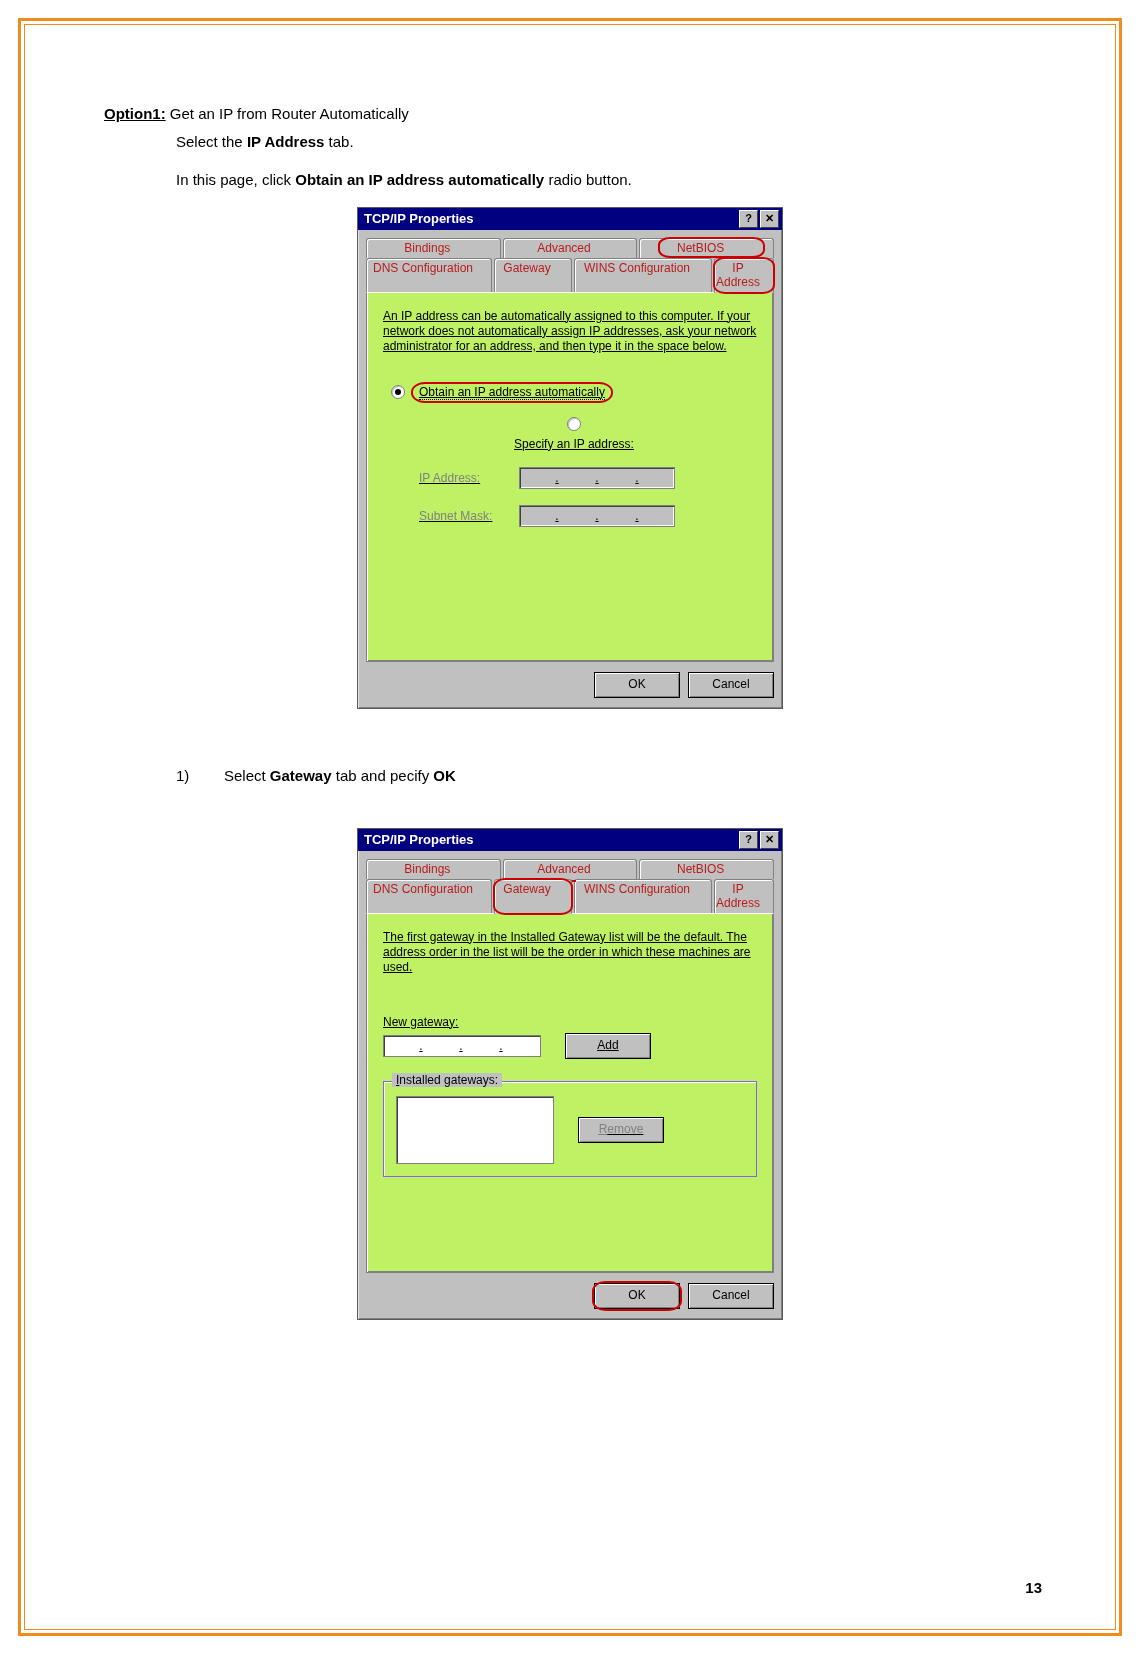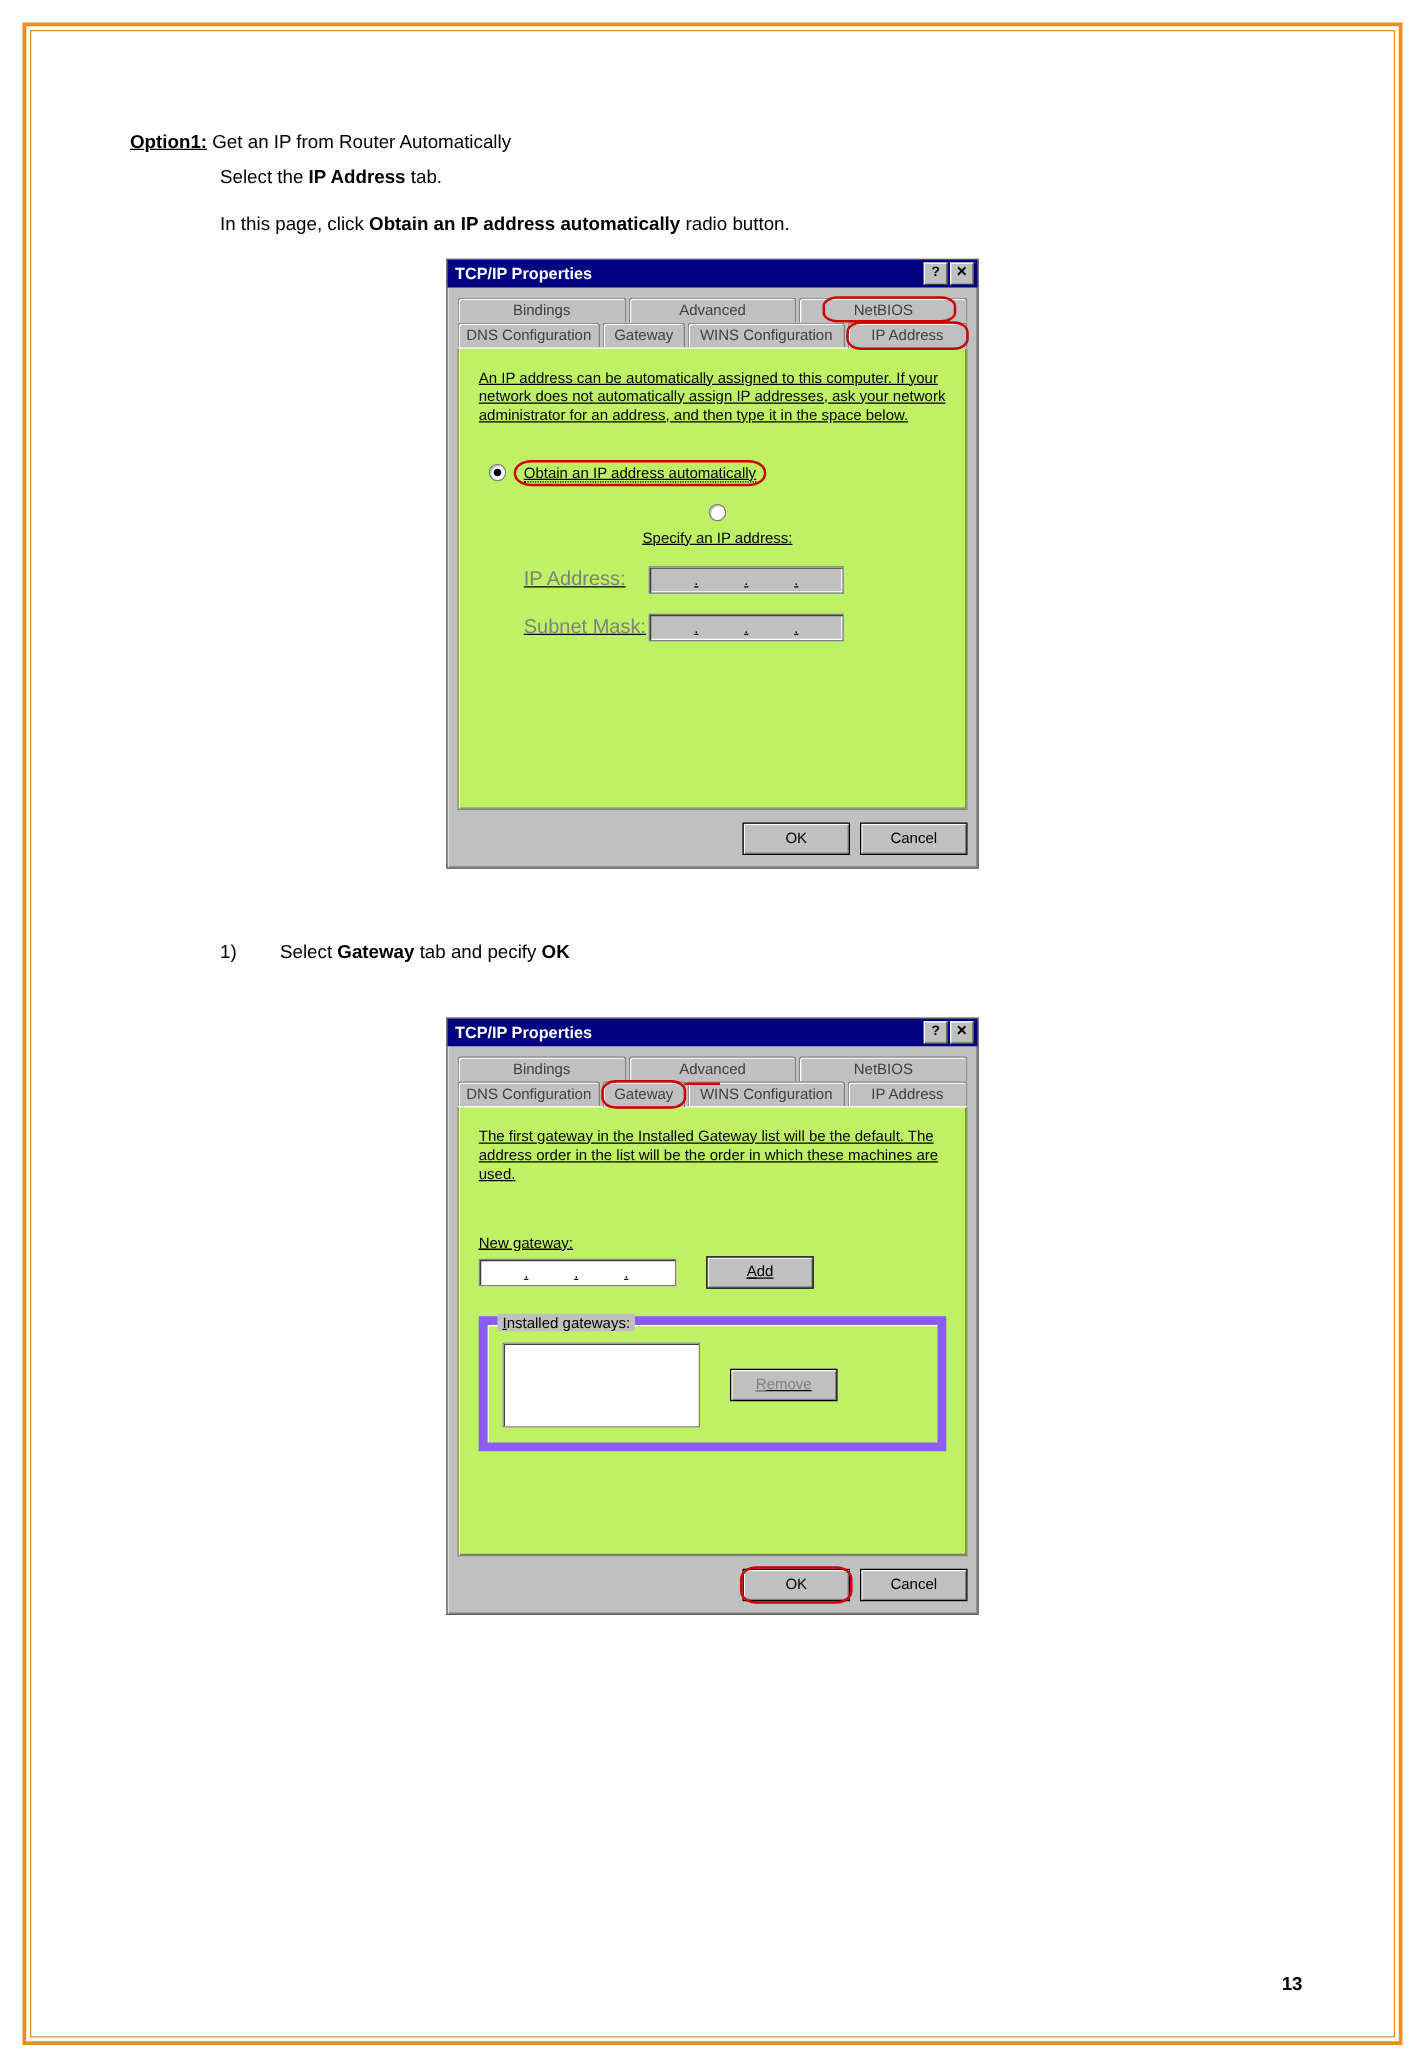--- a/index.html
+++ b/index.html
@@ -89,24 +89,24 @@
     padding: 8px 8px 10px 8px;
   }
   .tabs-row { display: flex; gap: 2px; }
   .tab {
     border: 1px solid #808080;
     border-bottom: none;
     background: #c0c0c0;
     border-top-left-radius: 3px;
     border-top-right-radius: 3px;
     box-shadow: inset 1px 1px 0 #fff;
-    padding: 2px 0 3px 0;
+    padding: 2px 12px 3px 0;
     text-align: center;
     font-size: 12px;
-    color: #404040;
+    color: #b91c1c;
   }
   .tab.active {
     position: relative;
     z-index: 2;
     border-bottom: 1px solid #c0c0c0;
     margin-bottom: -1px;
   }
   .panel {
     border: 1px solid #808080;
     border-top: 1px solid #fff;
@@ -150,21 +150,21 @@
   }
   .field-row {
     display: flex;
     align-items: center;
     margin-top: 16px;
     margin-left: 36px;
   }
   .field-label-disabled {
     color: #808080;
     width: 100px;
-    font-size: 16px;
+    font-size: 12px;
   }
   .ip-box {
     display: flex;
     align-items: center;
     border: 1px solid #808080;
     box-shadow: inset 1px 1px 0 #404040, inset -1px -1px 0 #fff;
     background: #c0c0c0;
     height: 20px;
   }
   .ip-box.light { background: #fff; }
@@ -189,21 +189,21 @@
     background: #c0c0c0;
     border: 1px solid #000;
     box-shadow: inset 1px 1px 0 #fff, inset -1px -1px 0 #808080;
     font-size: 12px;
     text-align: center;
     line-height: 22px;
     color: #000;
   }
   .win-btn.disabled { color: #808080; }
   .group-box {
-    border: 7px solid #8b5cf6;
+    border: 1px solid #8b5cf6;
     box-shadow: inset 1px 1px 0 #fff;
     padding: 14px 12px 12px 12px;
     margin-top: 14px;
     position: relative;
   }
   .group-label {
     position: absolute;
     top: -9px;
     left: 8px;
     background: #c0c0c0;

